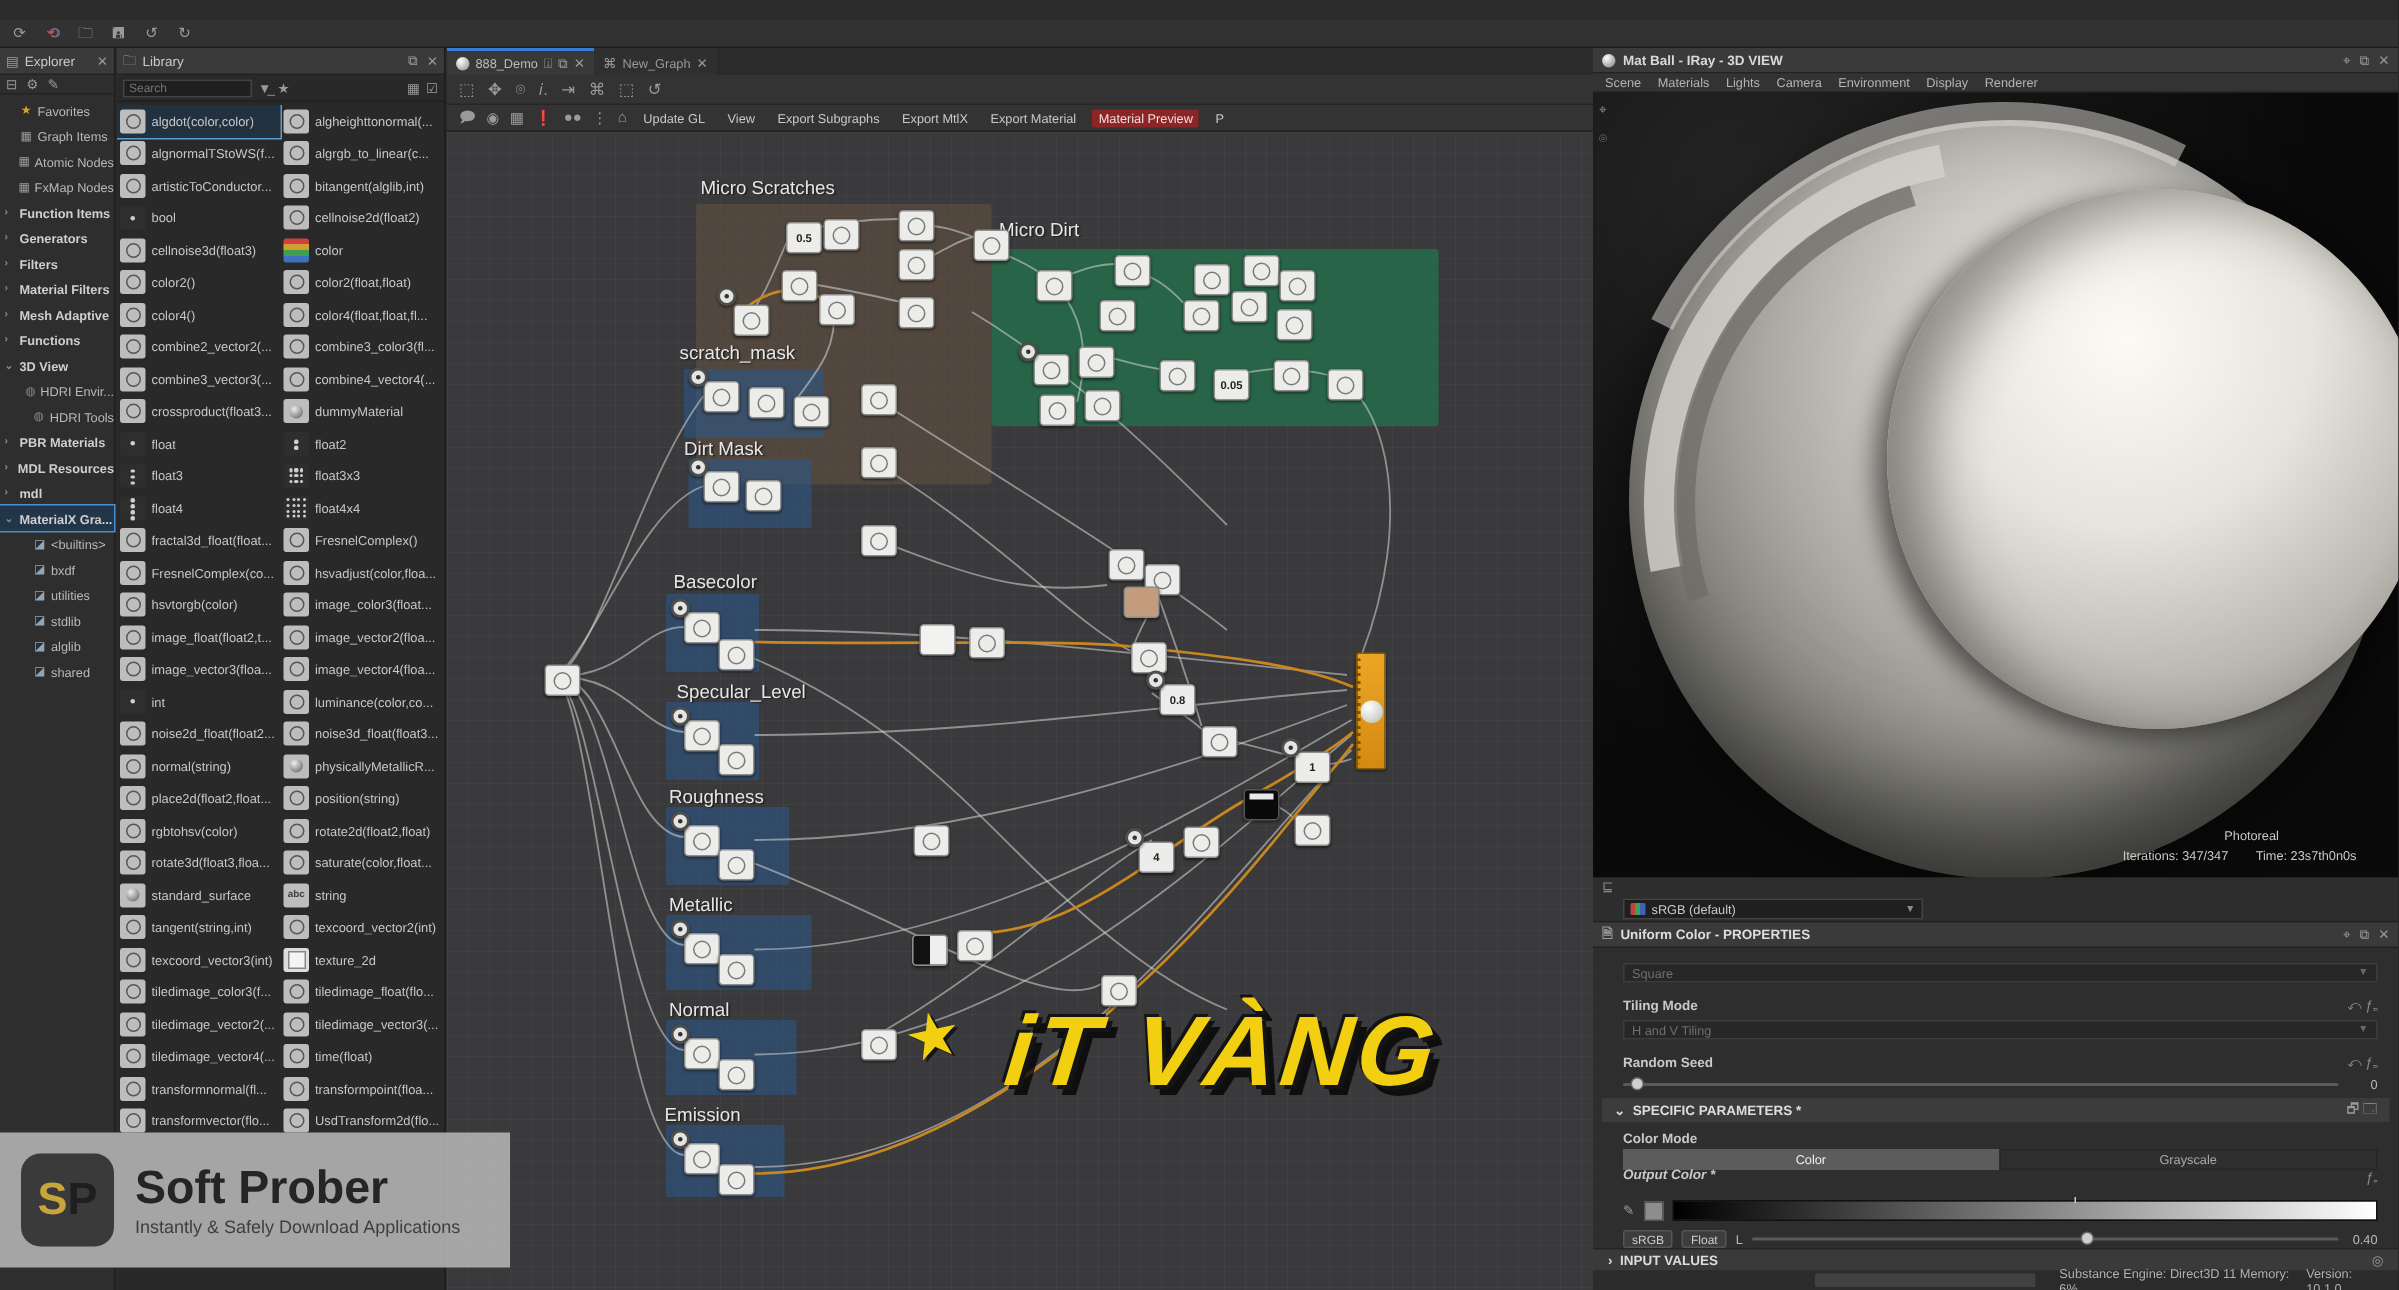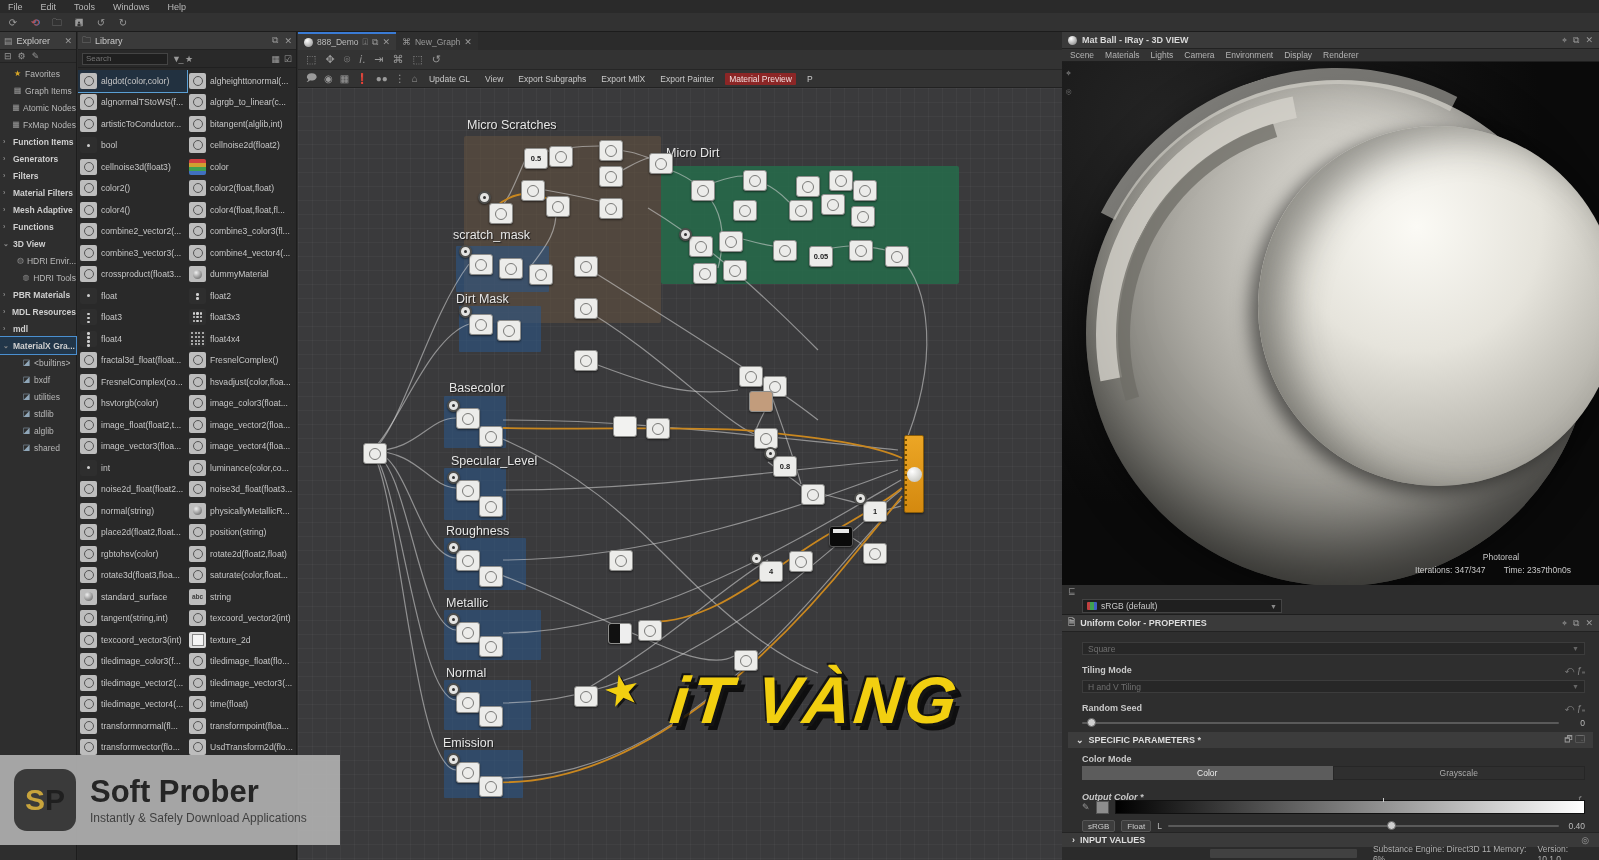--- a/index.html
+++ b/index.html
@@ -182,27 +182,20 @@
     justify-content:center; font-size:30px; font-weight:900; }
   .sp-logo .s { color:#c8a43c; } .sp-logo .p { color:#1f1f1f; }
   .sp-text .t1 { font-size:31px; font-weight:bold; color:#252525; line-height:32px; }
   .sp-text .t2 { font-size:12px; color:#3f3f3f; margin-top:3px; }
 </style>
 </head>
 <body>
 
 <div class="app">
 
-  <div class="menubar" id="menubar">
-      <span>File</span>
-      <span>Edit</span>
-      <span>Tools</span>
-      <span>Windows</span>
-      <span>Help</span>
-    </div>
   <div class="maintoolbar" id="maintoolbar">
       <span class="tbico">⟳</span>
       <span class="tbico colored">⟲</span>
       <span class="tbico">🗀</span>
       <span class="tbico">🖪</span>
       <span class="tbico">↺ ▾</span>
       <span class="tbico">↻ ▾</span>
     </div>
 
   <div class="explorer">
@@ -741,21 +734,21 @@
         <span>◉</span>
         <span>▦</span>
         <span class="warn">❗</span>
         <span>●●</span>
         <span>⋮</span>
         <span>⌂</span>
         <span class="gbtn">Update GL</span>
         <span class="gbtn">View</span>
         <span class="gbtn">Export Subgraphs</span>
         <span class="gbtn">Export MtlX</span>
-        <span class="gbtn">Export Painter</span>
+        <span class="gbtn">Export Material</span>
         <span class="gbtn danger">Material Preview</span>
         <span class="gbtn">P</span>
       </div>
     <div class="canvas" id="canvas">
         <div class="ggroup brown" style="left: 166px; top: 48px; width: 197px; height: 187px;"></div>
         <div class="glabel" style="left: 169px; top: 30px;">Micro Scratches</div>
         <div class="ggroup green" style="left: 363px; top: 78px; width: 298px; height: 118px;"></div>
         <div class="glabel" style="left: 368px; top: 58px;">Micro Dirt</div>
         <div class="bluebox" style="left: 158px; top: 158px; width: 93px; height: 46px;"></div>
         <div class="bluebox" style="left: 161px; top: 218px; width: 82px; height: 46px;"></div>
@@ -997,21 +990,21 @@
       </div>
       <div class="prow" style="top:139px">
         <div class="plabel">Color Mode</div>
       </div>
       <div class="prow" style="top:151px">
         <div class="segment">
           <div class="seg-on">Color</div>
           <div class="seg-off">Grayscale</div>
         </div>
       </div>
-      <div class="prow" style="top:177px">
+      <div class="prow" style="top:163px">
         <div class="plabel" style="font-style:italic">
           <span>Output Color *</span>
           <span class="icos"><span>ƒ₌</span></span>
         </div>
       </div>
       <div class="prow" style="top:185px">
         <div class="gradrow">
           <span class="eyedrop">✎</span>
           <span class="cswatch"></span>
           <div class="gradbar">

